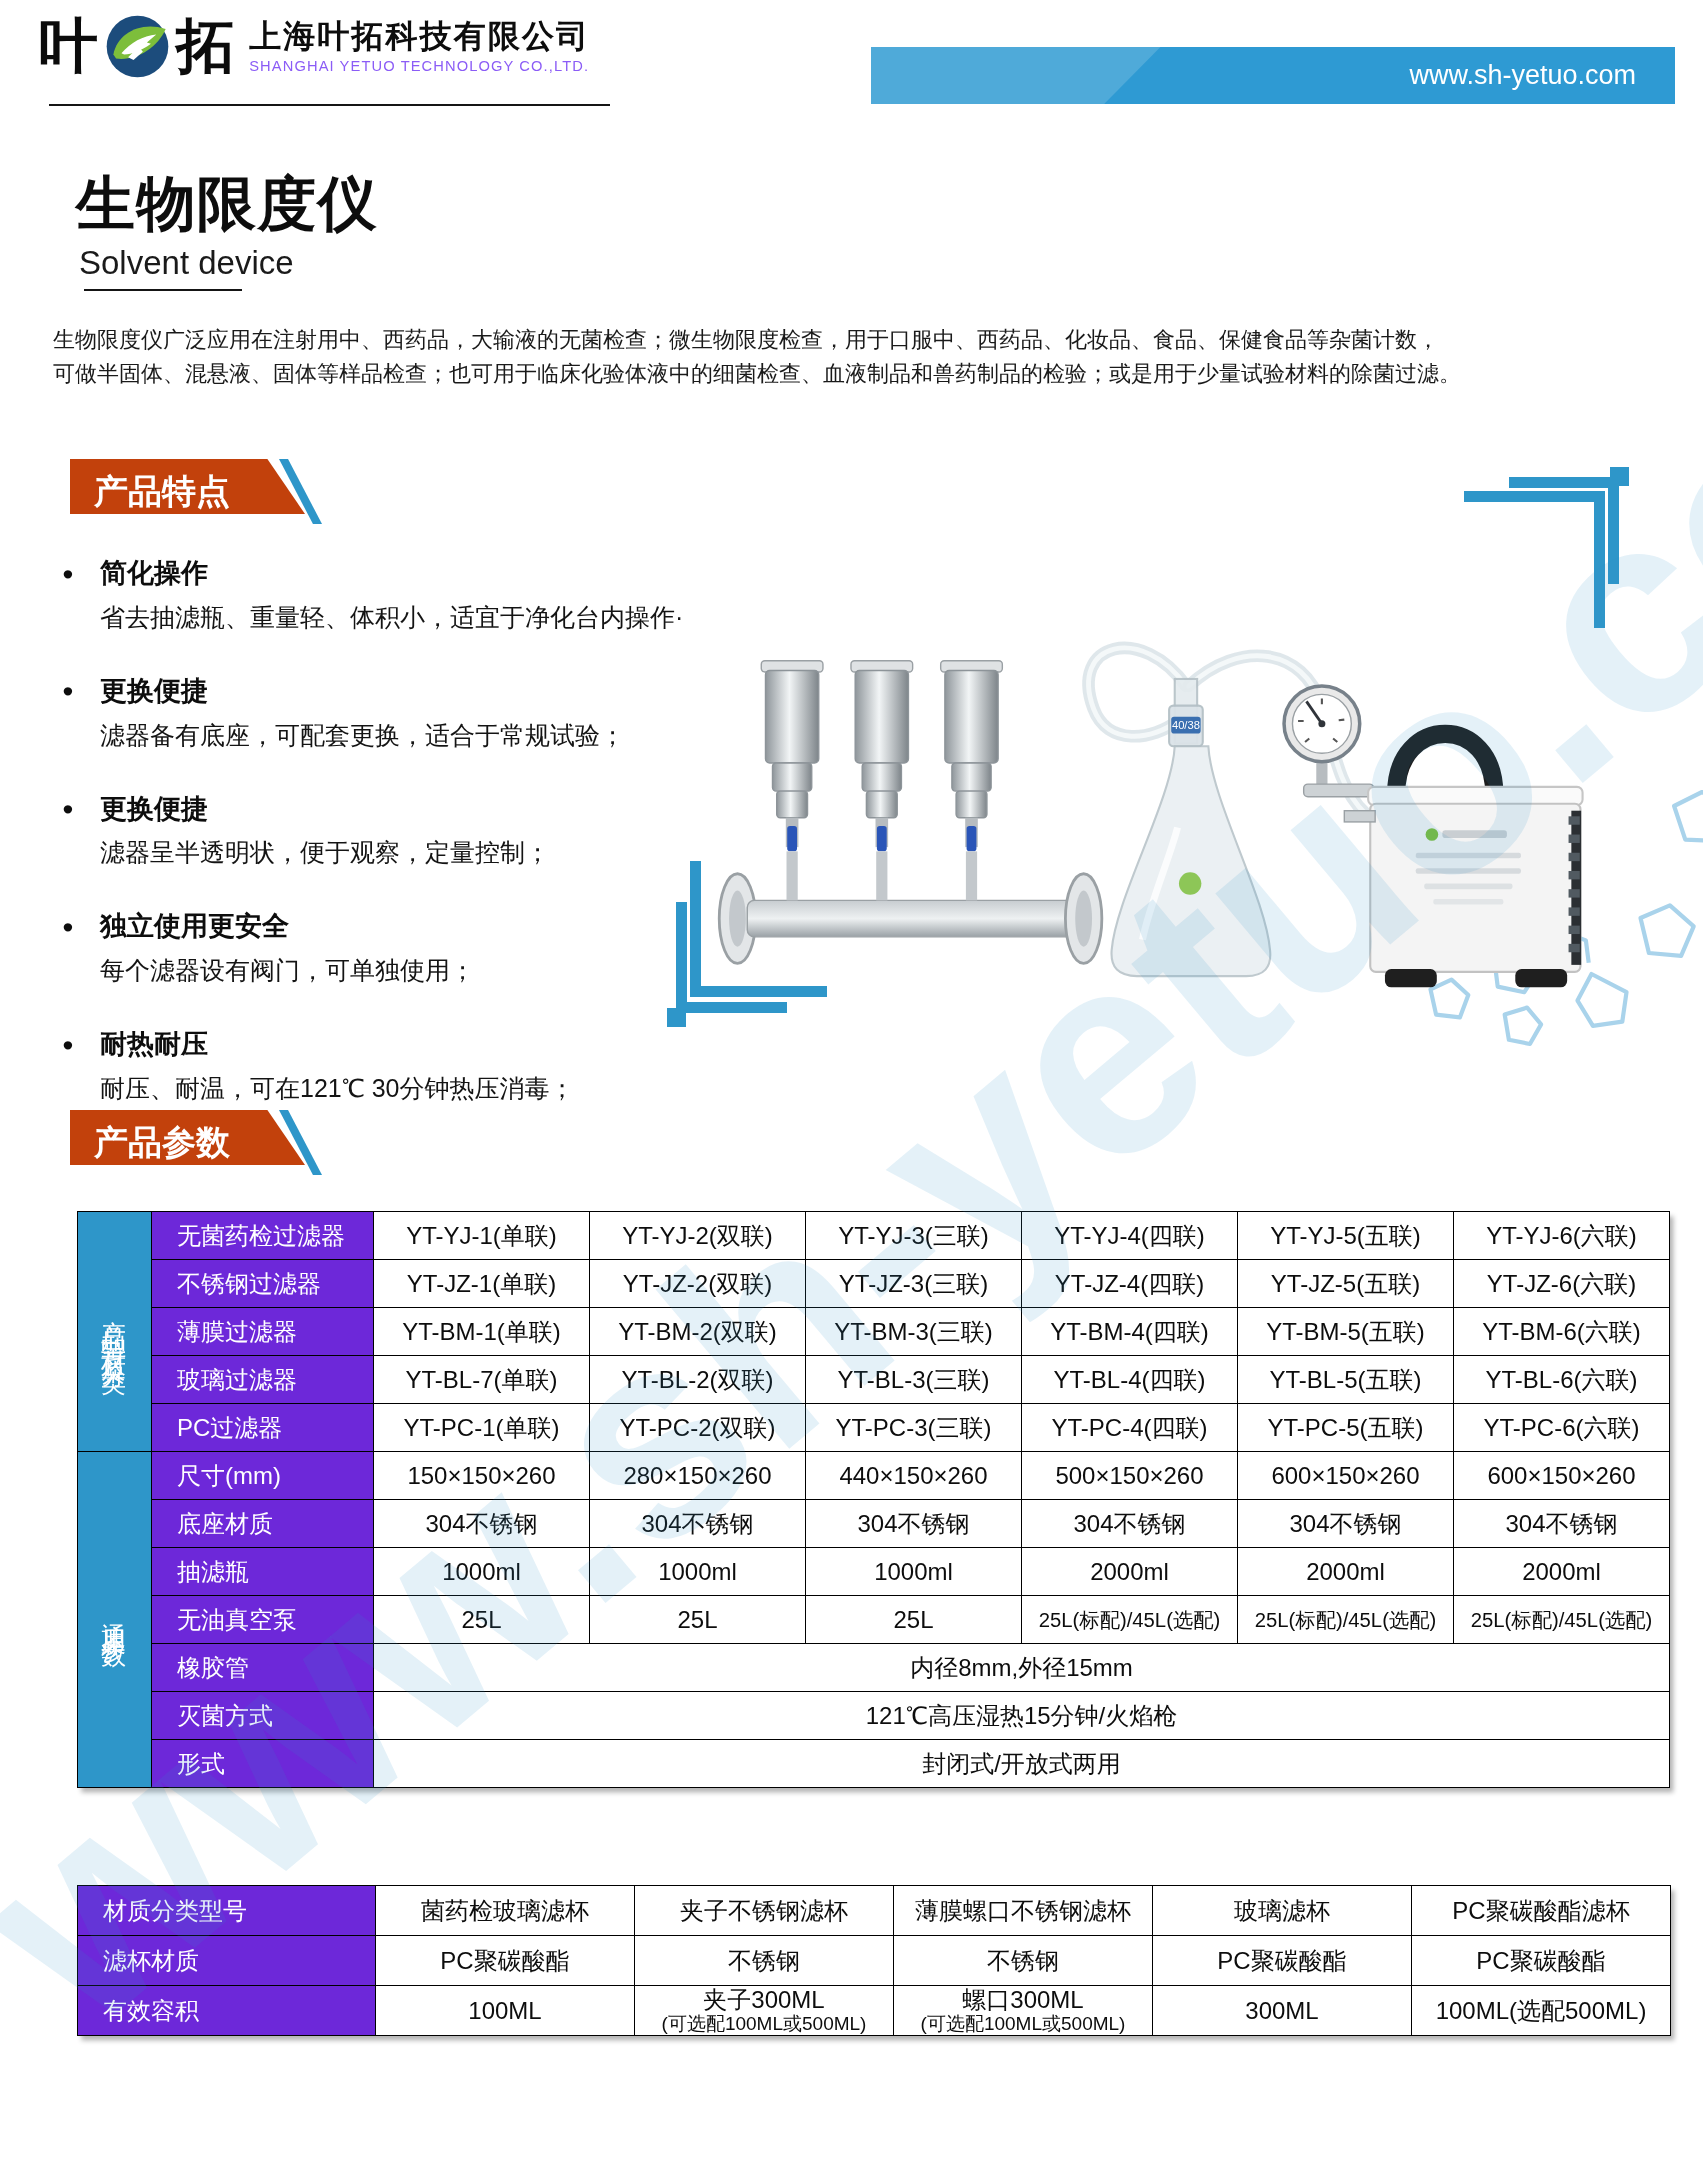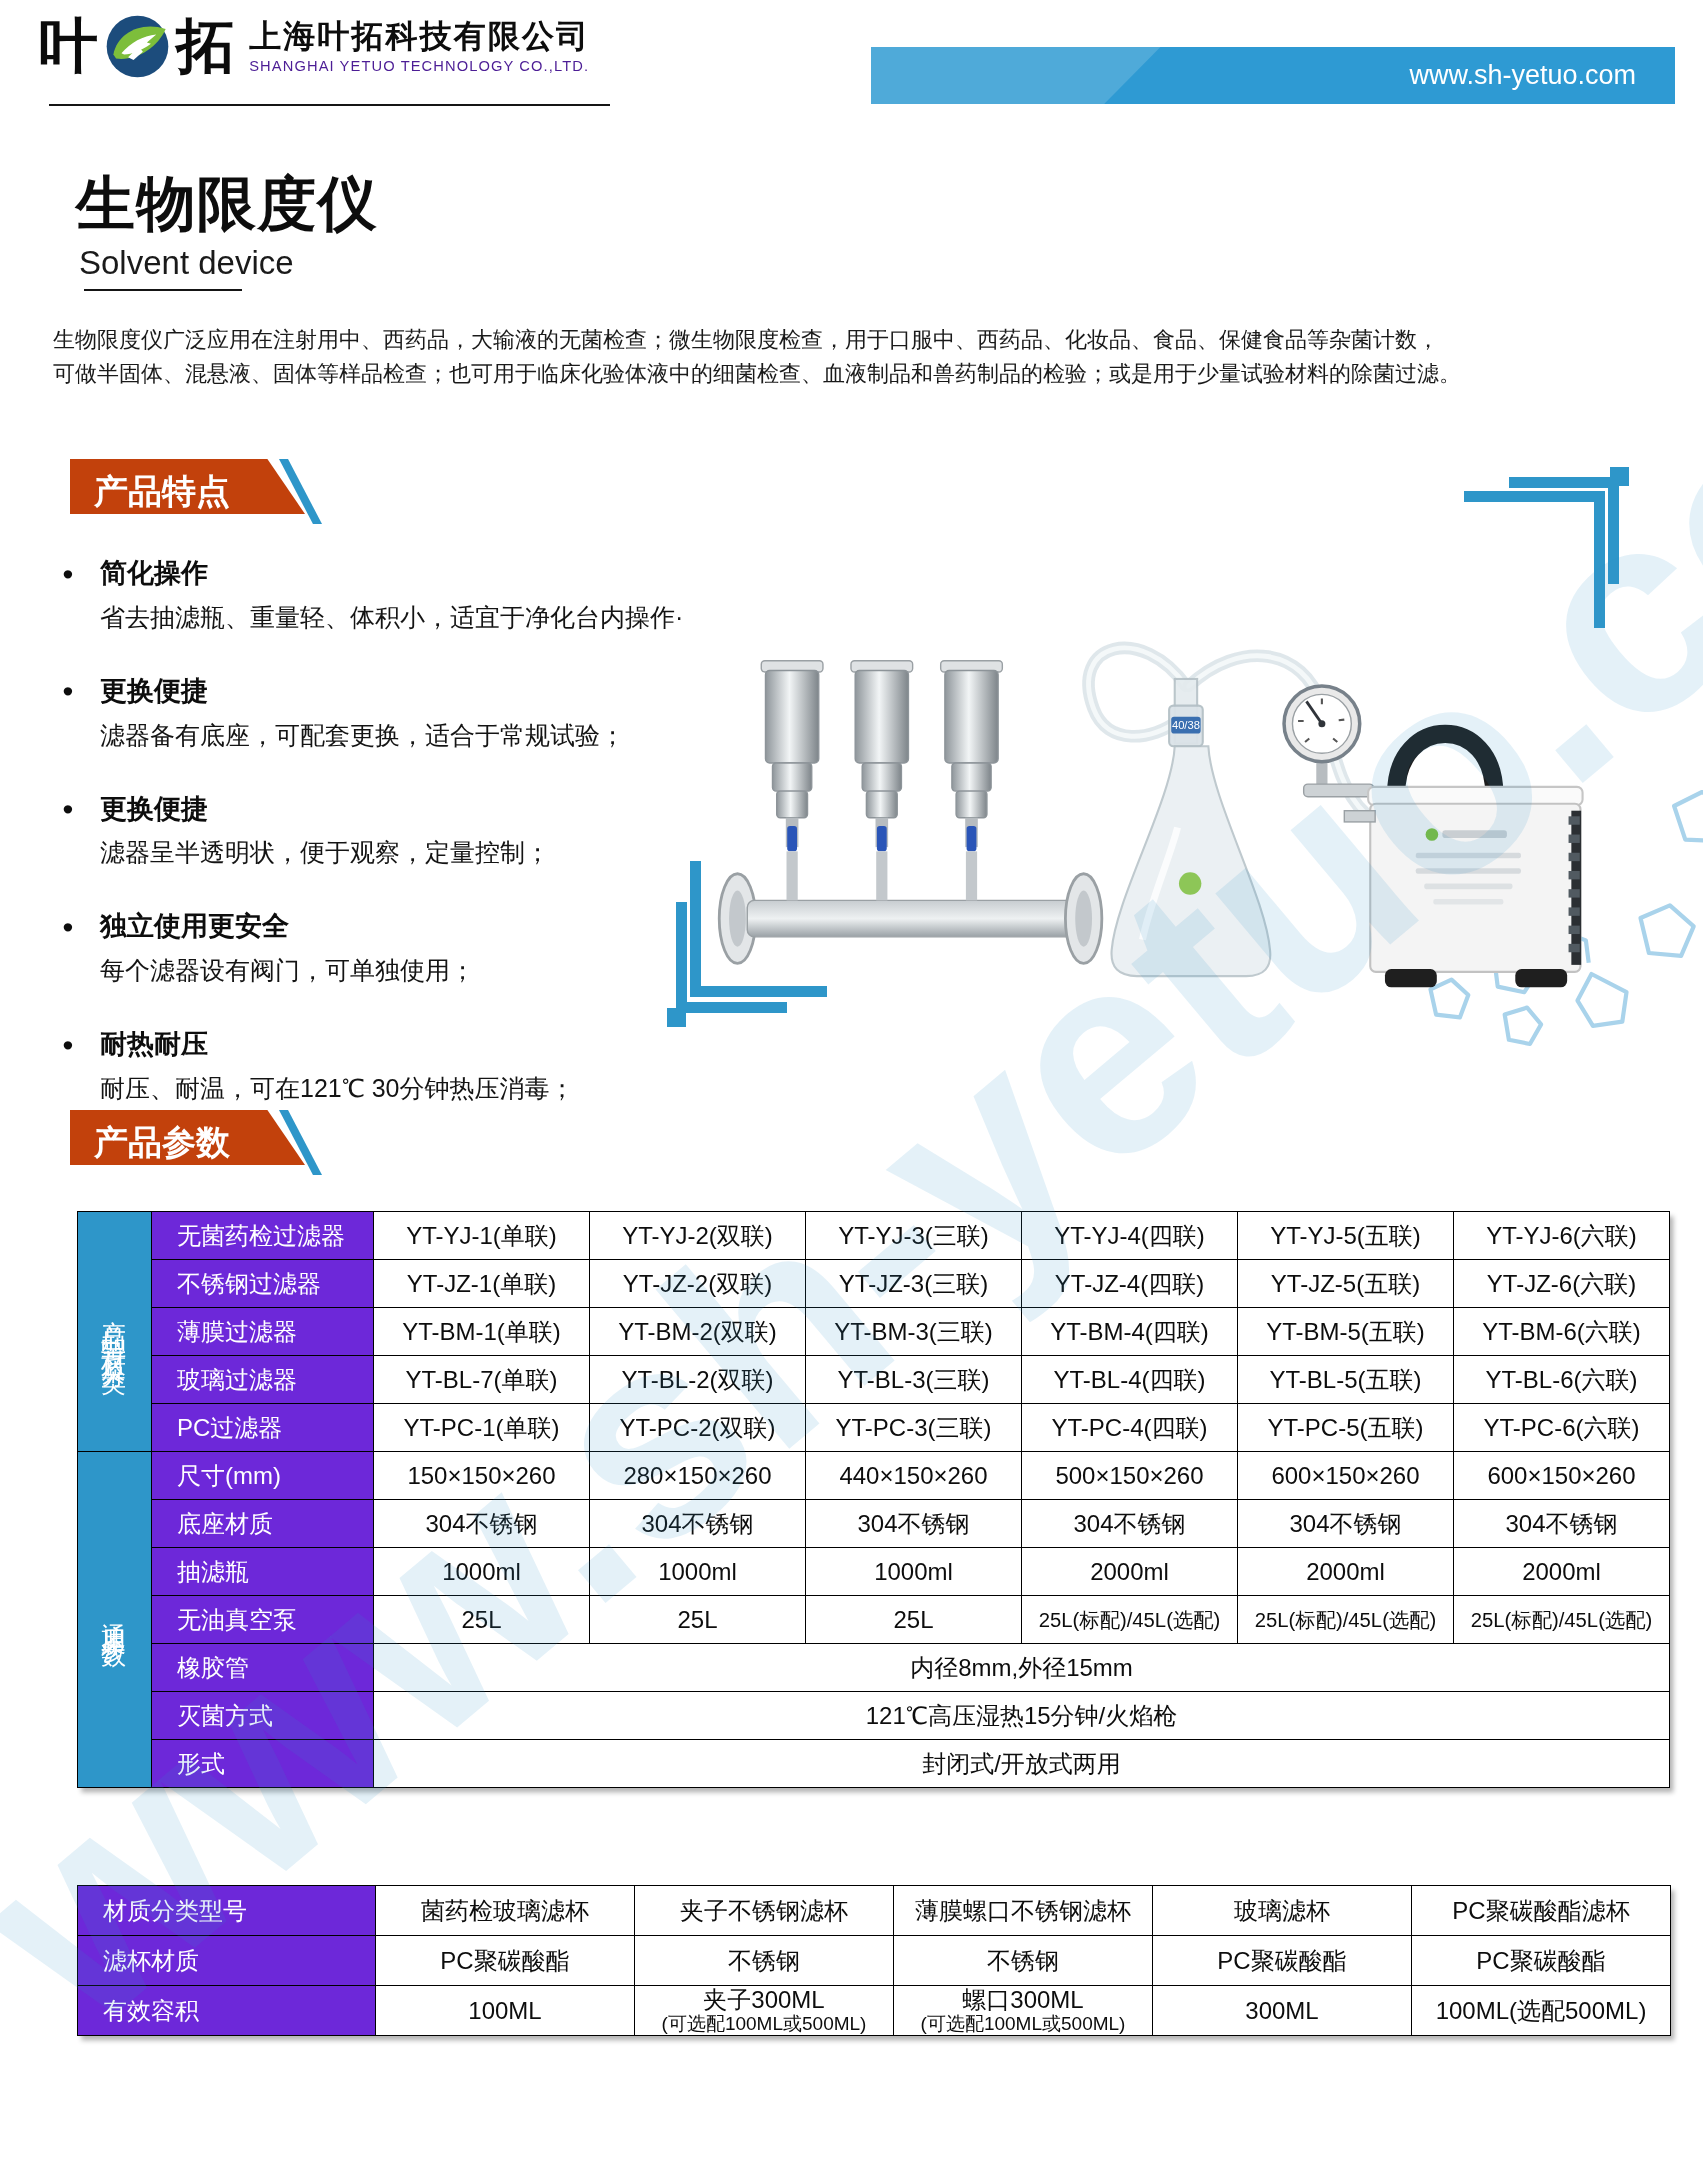--- a/index.html
+++ b/index.html
@@ -4,21 +4,21 @@
 <style>
   html,body{margin:0;padding:0;background:#ffffff;}
   #page{position:relative;width:1704px;height:2161px;background:#fff;overflow:hidden;
         font-family:"Liberation Sans",sans-serif;color:#111;}
   
   .logo-row{position:absolute;left:39px;top:12.6px;display:flex;align-items:center;}
   .logo-cjk{font-size:59px;font-weight:bold;color:#0b0b0b;font-family:"Liberation Serif",serif;line-height:1;}
   .logo-emblem{width:67px;height:67px;margin:0 5.6px;}
   .company-block{margin-left:14px;display:flex;flex-direction:column;}
   .company-cn{font-size:32px;font-weight:bold;color:#0d0d0d;letter-spacing:2.1px;line-height:1.15;}
-  .company-en{font-size:14.7px;color:#4c1d95;letter-spacing:1.1px;margin-top:2.8px;}
+  .company-en{font-size:14.7px;color:#8b5cf6;letter-spacing:1.1px;margin-top:2.8px;}
   .header-rule{position:absolute;left:49px;top:104px;width:561px;height:2.1px;background:#151515;}
   .top-bar{position:absolute;left:871px;top:47px;width:804px;height:57px;background:#2E9AD3;}
   .top-bar-light{position:absolute;left:0;top:0;width:100%;height:100%;background:#4FAAD9;
         clip-path:polygon(0 0,36% 0,29% 100%,0 100%);}
   .top-bar-url{position:absolute;right:39px;top:0;height:57px;line-height:57px;color:#fff;font-size:27px;}
   
   .page-title{position:absolute;left:76px;top:165px;font-size:59px;font-weight:bold;color:#0d0d0d;letter-spacing:1.4px;}
   .page-subtitle{position:absolute;left:79px;top:244px;font-size:33px;color:#1a1a1a;}
   .mini-rule{position:absolute;left:84px;top:289px;width:158px;height:2.1px;background:#151515;}
   .intro{position:absolute;left:53px;top:323px;width:1627px;font-size:22px;line-height:34px;color:#1a1a1a;}

